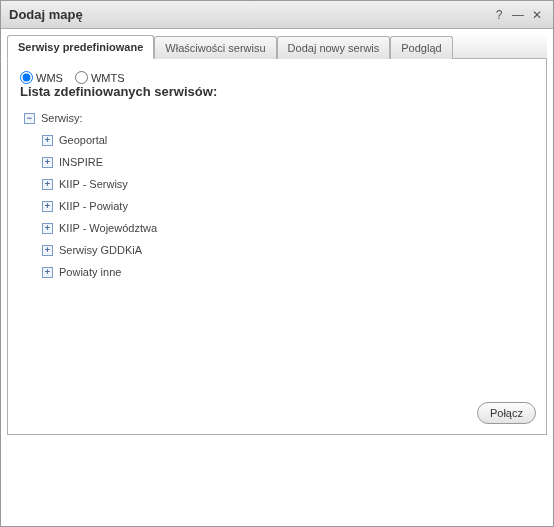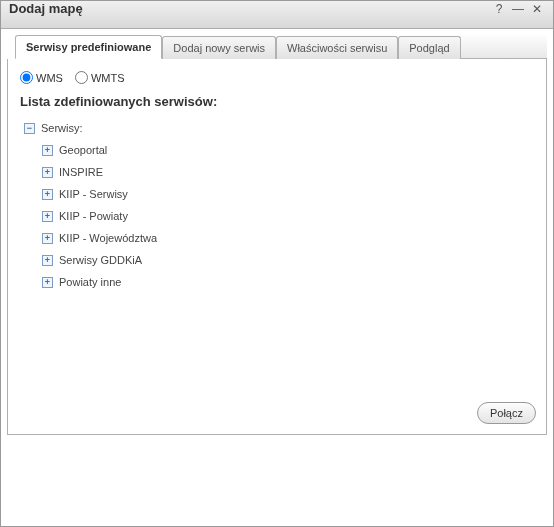--- a/index.html
+++ b/index.html
@@ -14,20 +14,21 @@
     width: 554px;
     height: 527px;
     border: 1px solid #999;
     background: #fff;
   }
   .titlebar {
     height: 28px;
     background: linear-gradient(to bottom, #f0f0f0, #d8d8d8);
     border-bottom: 1px solid #aaa;
     display: flex;
+    align-items: center;
     padding: 0 8px;
   }
   .titlebar .title {
     font-weight: bold;
     font-size: 13px;
     color: #333;
     flex: 1;
   }
   .titlebar .win-btn {
     width: 16px;
@@ -42,21 +43,20 @@
     line-height: 1;
   }
   .body {
     padding: 6px;
   }
   .tabs {
     display: flex;
     border-bottom: 1px solid #b0b0b0;
     height: 24px;
     background: linear-gradient(to bottom, #fdfdfd, #e8e8e8);
-    margin-left: 8px;
   }
   .tab {
     padding: 4px 10px;
     border: 1px solid #b0b0b0;
     border-bottom: none;
     background: linear-gradient(to bottom, #f7f7f7, #e2e2e2);
     color: #555;
     font-size: 11px;
     margin-right: 0px;
     cursor: pointer;
@@ -78,21 +78,20 @@
   }
   .tab-content {
     border: 1px solid #b0b0b0;
     border-top: none;
     background: #fff;
     padding: 12px;
     height: 376px;
     position: relative;
   }
   .radio-group {
-    margin-bottom: 10px;
     display: flex;
     align-items: center;
   }
   .radio-group label {
     margin-right: 12px;
     display: flex;
     align-items: center;
     font-size: 11px;
     color: #333;
   }
@@ -152,22 +151,22 @@
 <div class="window">
   <div class="titlebar">
     <span class="title">Dodaj mapę</span>
     <span class="win-btn">?</span>
     <span class="win-btn">—</span>
     <span class="win-btn">✕</span>
   </div>
   <div class="body">
     <div class="tabs">
       <div class="tab active">Serwisy predefiniowane</div>
+      <div class="tab">Właściwości serwisu</div>
       <div class="tab">Dodaj nowy serwis</div>
-      <div class="tab">Właściwości serwisu</div>
       <div class="tab">Podgląd</div>
     </div>
     <div class="tab-content">
       <div class="radio-group">
         <label>
           <input type="radio" name="stype" checked="" style="">
           <span>WMS</span>
         </label>
         <label>
           <input type="radio" name="stype" style="">

